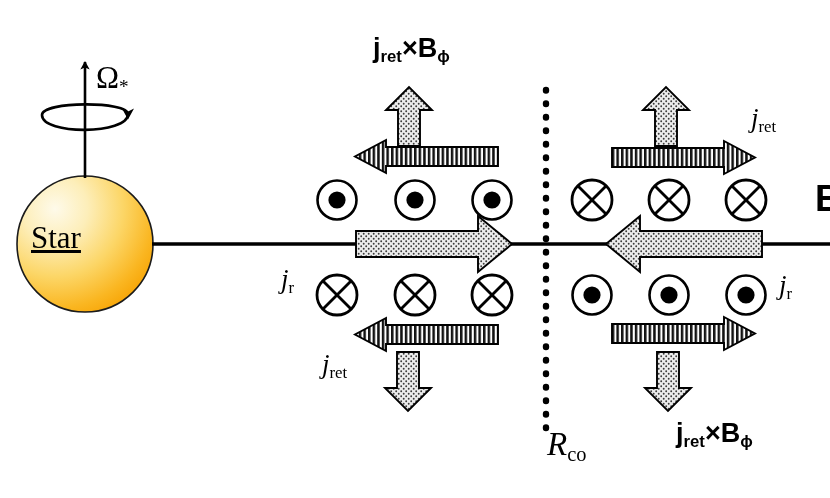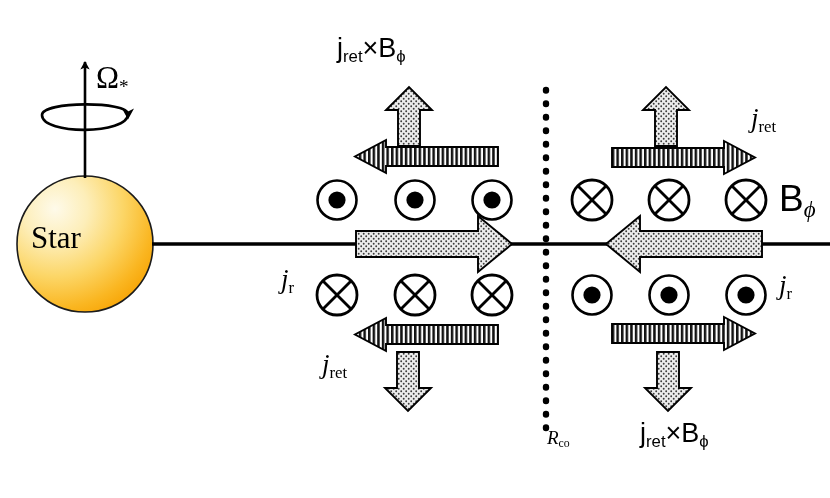--- a/index.html
+++ b/index.html
@@ -32,41 +32,42 @@
   .serif-i {
     font-family: "Liberation Serif", serif;
     font-style: italic;
   }
   .serif-u {
     font-family: "Liberation Serif", serif;
     font-style: normal;
   }
   .sans-b {
     font-family: "Liberation Sans", sans-serif;
-    font-weight: normal;
+    font-weight: bold;
     font-style: normal;
+    margin-left: 36px;
   }
   .sub {
     font-size: 0.62em;
     vertical-align: baseline;
     position: relative;
     top: 0.28em;
   }
   
   #label-omega      { left: 96px;  top: 62px;  font-size: 31px; }
-  #label-star       { left: 31px;  top: 222px; font-size: 31px; }
+  #label-star       { left: 31px;  top: 222px; font-size: 31px; text-decoration: underline; }
   #label-bz         { left: 29px;  top: 376px; font-size: 29px; }
   #label-jretbphi-top { left: 337px; top: 35px; font-size: 27px; }
   #label-jretbphi-bot { left: 640px; top: 420px; font-size: 27px; }
   #label-jret-topright { left: 751px; top: 105px; font-size: 27px; }
   #label-jret-botleft  { left: 322px; top: 351px; font-size: 27px; }
   #label-bphi       { left: 779px; top: 180px; font-size: 37px; }
   #label-jr-left    { left: 281px; top: 266px; font-size: 27px; }
   #label-jr-right   { left: 779px; top: 272px; font-size: 27px; }
-  #label-rco        { left: 547px; top: 428px; font-size: 19px; }
+  #label-rco        { left: 547px; top: 428px; font-size: 33px; }
 </style>
 </head>
 <body>
 
 <div id="figure">
 
   <svg class="layer" viewBox="0 0 830 498">
     <defs>
       <radialGradient id="starGrad" cx="28%" cy="24%" r="86%">
         <stop offset="0%" stop-color="#fefaea"></stop>

